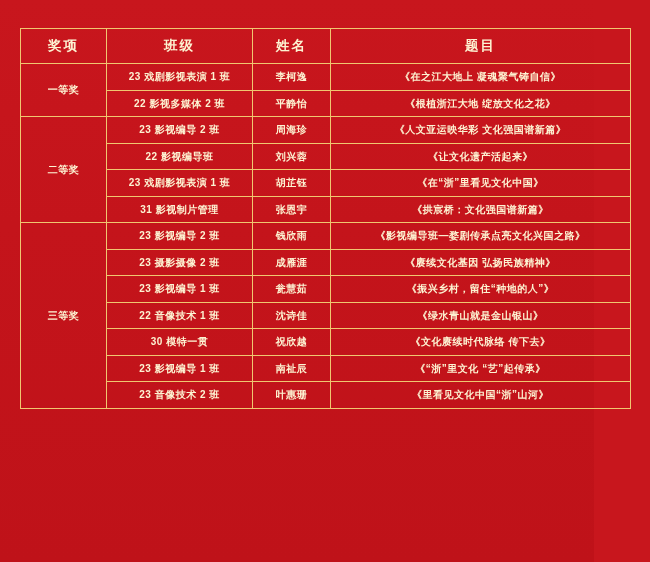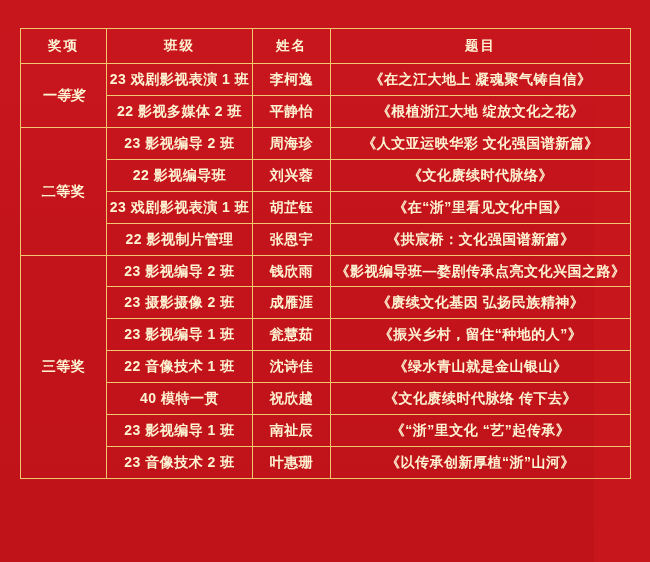--- a/index.html
+++ b/index.html
@@ -32,41 +32,41 @@
   table.award-table col.c-class { width: 146px; }
   table.award-table col.c-name  { width: 78px; }
   table.award-table col.c-title { width: 300px; }
 
   table.award-table th,
   table.award-table td {
     border: 1px solid #f0c770;
     color: #fdf3d2;
     text-align: center;
     vertical-align: middle;
-    font-size: 14px;
+    font-size: 10px;
     font-weight: bold;
     padding: 6px 0;
     line-height: 1.35;
     letter-spacing: 0.5px;
     white-space: nowrap;
   }
   table.award-table th {
     font-size: 13.5px;
     padding: 8px 2px;
     letter-spacing: 2px;
   }
   td.award-cell {
     font-size: 13.5px;
     letter-spacing: 2px;
   }
   td.title-cell {
     letter-spacing: 0.8px;
     margin-left: 27px;
   }
-  td.row-h-tall { height: 30px; font-style: italic; }
+  td.row-h-tall { height: 30px; }
 </style>
 </head>
 <body>
 
 <div class="sheet">
   <table class="award-table">
     <colgroup>
       <col class="c-award">
       <col class="c-class">
       <col class="c-name">
@@ -96,29 +96,29 @@
 
       <tr>
         <td class="award-cell" rowspan="4">二等奖</td>
         <td>23 影视编导 2 班</td>
         <td>周海珍</td>
         <td class="title-cell">《人文亚运映华彩 文化强国谱新篇》</td>
       </tr>
       <tr>
         <td>22 影视编导班</td>
         <td>刘兴蓉</td>
-        <td class="title-cell">《文化赓续时代脉络》</td>
+        <td class="title-cell">《让文化遗产活起来》</td>
       </tr>
       <tr>
         <td>23 戏剧影视表演 1 班</td>
         <td>胡芷钰</td>
         <td class="title-cell">《在“浙”里看见文化中国》</td>
       </tr>
       <tr>
-        <td>22 影视制片管理</td>
+        <td>31 影视制片管理</td>
         <td>张恩宇</td>
         <td class="title-cell">《拱宸桥：文化强国谱新篇》</td>
       </tr>
 
       <tr>
         <td class="award-cell" rowspan="7">三等奖</td>
         <td>23 影视编导 2 班</td>
         <td>钱欣雨</td>
         <td class="title-cell">《影视编导班—婺剧传承点亮文化兴国之路》</td>
       </tr>
@@ -131,30 +131,30 @@
         <td>23 影视编导 1 班</td>
         <td>瓮慧茹</td>
         <td class="title-cell">《振兴乡村，留住“种地的人”》</td>
       </tr>
       <tr>
         <td>22 音像技术 1 班</td>
         <td>沈诗佳</td>
         <td class="title-cell">《绿水青山就是金山银山》</td>
       </tr>
       <tr>
-        <td>40 模特一贯</td>
+        <td>30 模特一贯</td>
         <td>祝欣越</td>
         <td class="title-cell">《文化赓续时代脉络 传下去》</td>
       </tr>
       <tr>
         <td>23 影视编导 1 班</td>
         <td>南祉辰</td>
         <td class="title-cell">《“浙”里文化 “艺”起传承》</td>
       </tr>
       <tr>
         <td>23 音像技术 2 班</td>
         <td>叶惠珊</td>
-        <td class="title-cell">《以传承创新厚植“浙”山河》</td>
+        <td class="title-cell">《里看见文化中国“浙”山河》</td>
       </tr>
 
     </tbody>
   </table>
 </div>
 
 </body></html>

